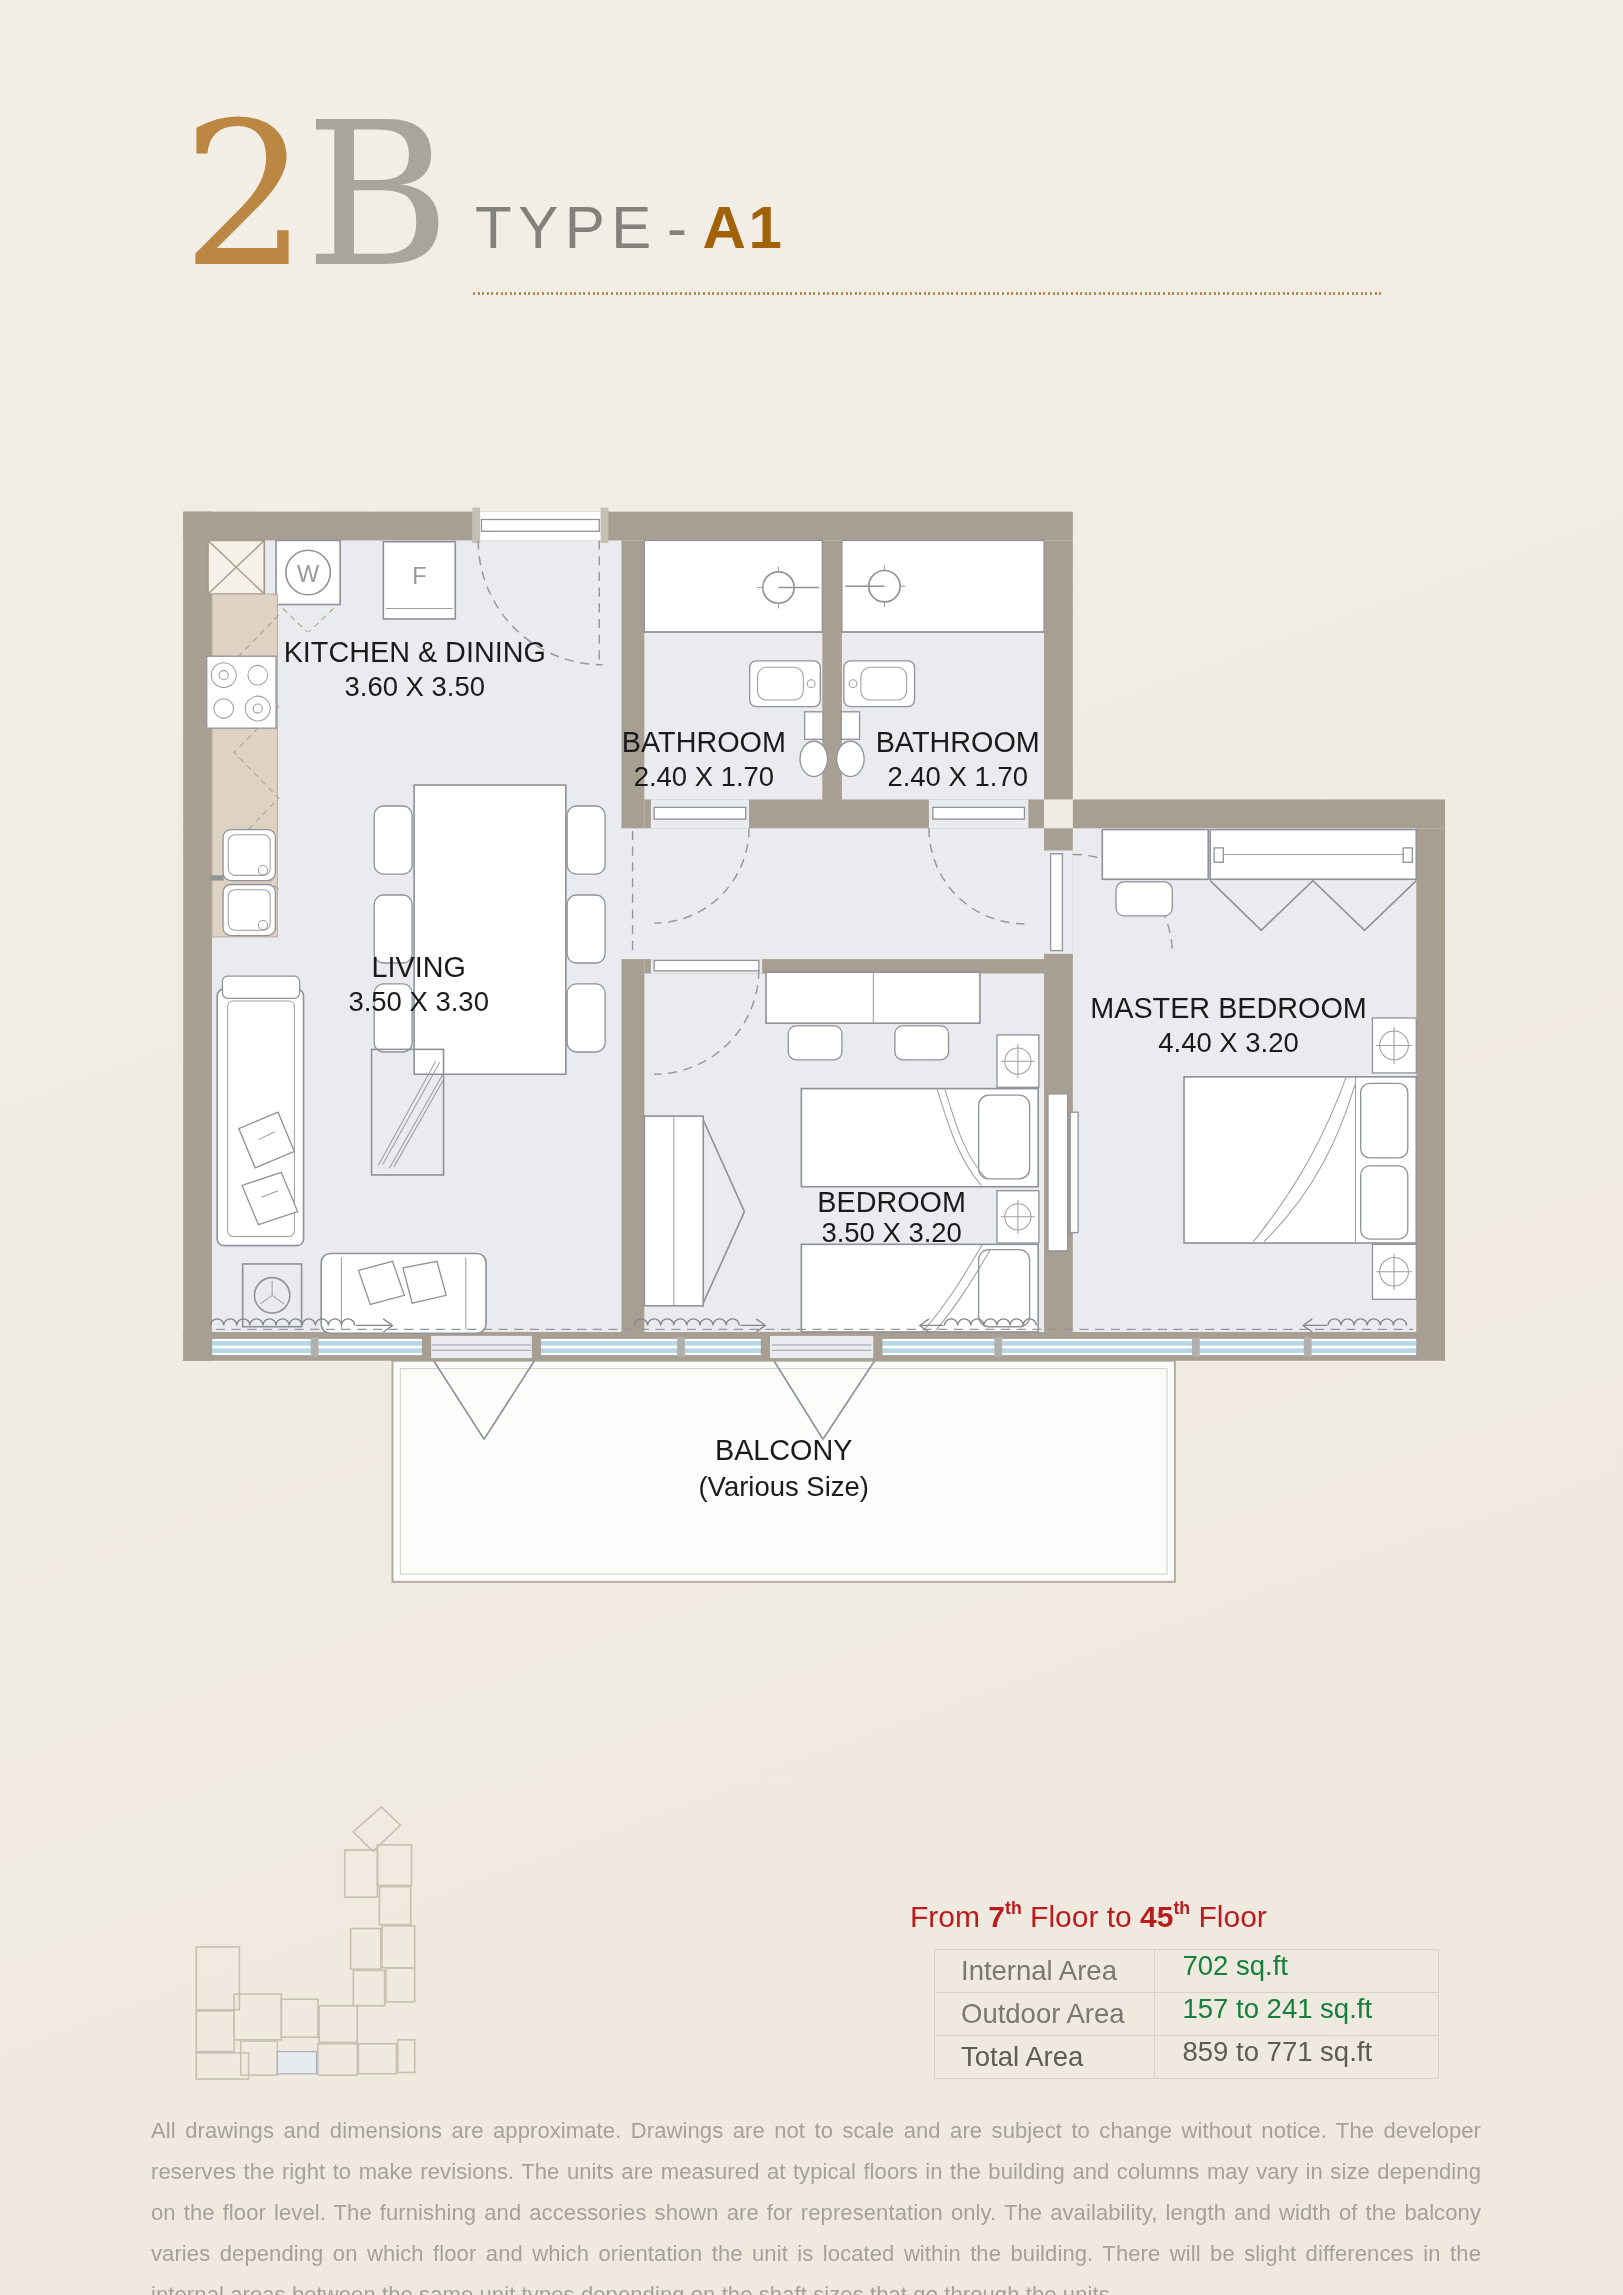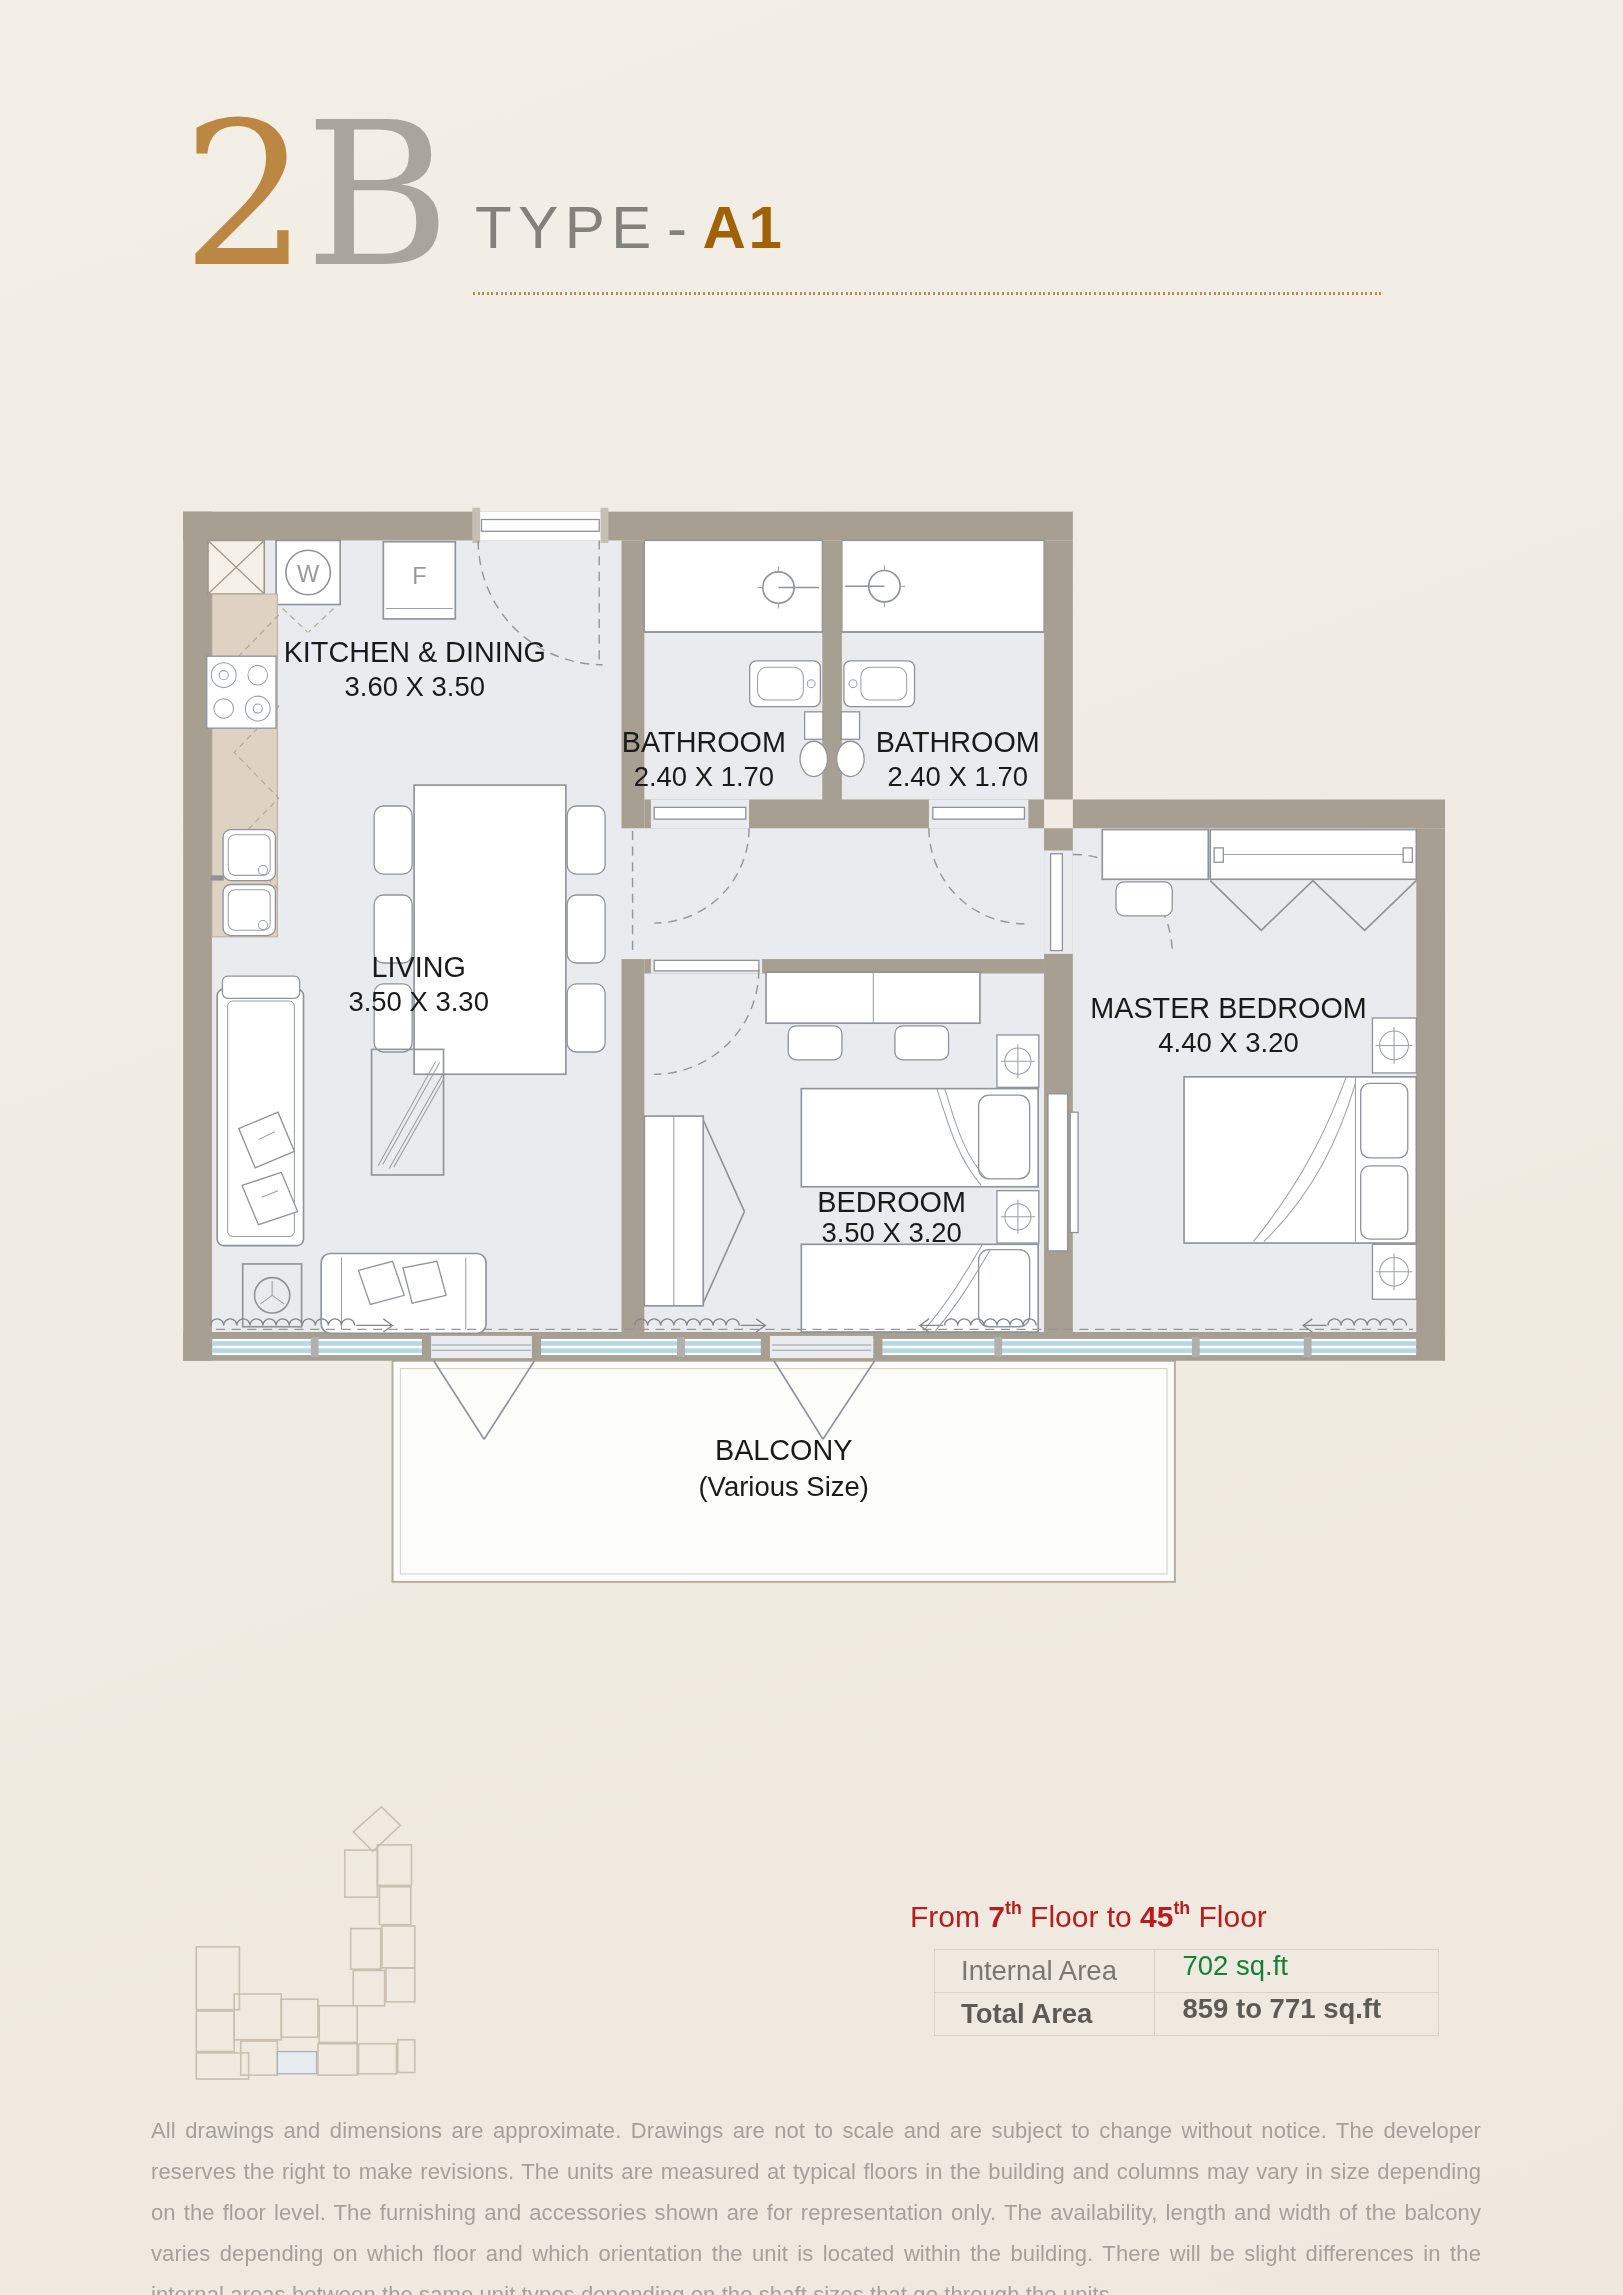--- a/index.html
+++ b/index.html
@@ -23,21 +23,21 @@
   .range-heading{position:absolute;left:910px;top:1898px;font-size:30px;color:#b91c1c;white-space:pre}
   .range-heading b{font-weight:bold}
   .range-heading sup{font-size:17.7px;vertical-align:13px;font-weight:bold}
   
   .area-table{position:absolute;left:934px;top:1949px;width:503px;border:1.3px solid #d9d2c6}
   .t-row{display:flex;align-items:flex-start;height:42px;border-top:1.3px solid #d9d2c6}
   .t-row:first-child{border-top:none}
   .t-label{width:193px;align-self:stretch;display:flex;align-items:center;
     border-right:1.3px solid #d9d2c6;padding-left:26px;font-size:27.5px;color:#7a7871}
   .t-value{flex:1;padding-left:27.5px;font-size:27.5px;color:#15803d}
-  .t-row.bold .t-label,.t-row.bold .t-value{color:#5c5b54;font-weight:bold}
+  .t-row.bold .t-label,.t-row.bold .t-value{color:#5c5b54;font-weight:normal}
   
   .disclaimer{position:absolute;left:151px;top:2111px;width:1330px;font-size:22px;
     line-height:1.86;color:#a5a19a;text-align:justify;letter-spacing:0.1px}
   
   .plan-svg{position:absolute;left:0;top:0;width:1623px;height:2295px}
   .wall{fill:#a89f93}
   .floor{fill:#e9ebee}
   .f{fill:#ffffff;stroke:#8f939a;stroke-width:2.5}
   .f2{fill:#ffffff;stroke:#8f939a;stroke-width:2}
   .ln{fill:none;stroke:#8f939a;stroke-width:2.5}
@@ -336,20 +336,24 @@
   </g>
 </svg>
 
 <div class="range-heading"><span>From </span><b>7</b><sup>th</sup><span> Floor to </span><b>45</b><sup>th</sup><span> Floor</span></div>
 
 <div class="area-table">
   <div class="t-row">
     <div class="t-label">Internal Area</div>
     <div class="t-value">702 sq.ft</div>
   </div>
+  <div class="t-row">
+    <div class="t-label">Outdoor Area</div>
+    <div class="t-value">157 to 241 sq.ft</div>
+  </div>
   <div class="t-row bold">
     <div class="t-label">Total Area</div>
     <div class="t-value">859 to 771 sq.ft</div>
   </div>
 </div>
 
 <div class="disclaimer">All drawings and dimensions are approximate. Drawings are not to scale and are subject to change without notice. The developer reserves the right to make revisions. The units are measured at typical floors in the building and columns may vary in size depending on the floor level. The furnishing and accessories shown are for representation only. The availability, length and width of the balcony varies depending on which floor and which orientation the unit is located within the building. There will be slight differences in the internal areas between the same unit types depending on the shaft sizes that go through the units.</div>
 
 
 </body></html>

